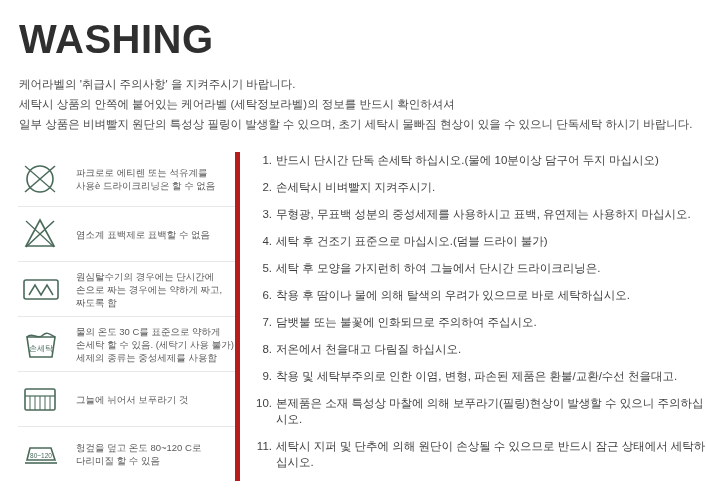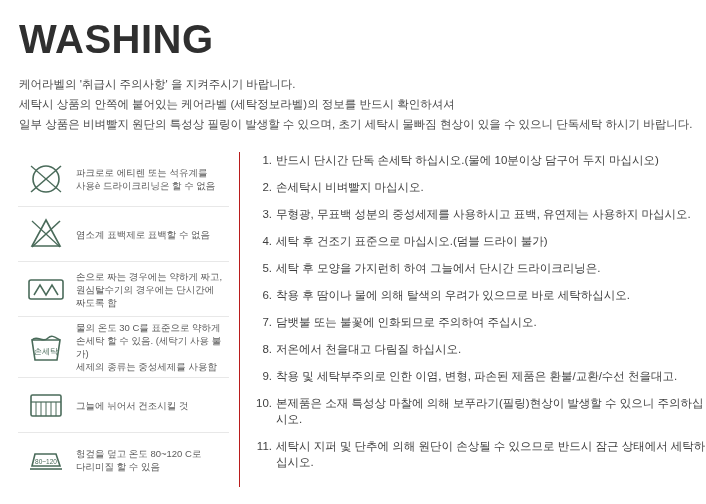--- a/index.html
+++ b/index.html
@@ -42,38 +42,37 @@
   .intro div { white-space: nowrap; }
   
   .content {
     display: flex;
     margin-top: 18px;
     padding-left: 18px;
   }
   .symbols {
     width: 222px;
     flex: 0 0 222px;
-    border-right: 1px solid #b91c1c;
-    padding-right: 10px;
+    border-right: 5px solid #b91c1c;
   }
   .sym-row {
     display: flex;
     align-items: center;
     border-bottom: 1px solid #e8e8e8;
     min-height: 51px;
     padding: 4px 0;
   }
   .sym-row:last-child { border-bottom: none; }
   .sym-icon {
     flex: 0 0 56px;
     width: 56px;
     height: 46px;
     display: flex;
     align-items: center;
-    justify-content: center;
+    justify-content: flex-start;
   }
   .sym-text {
     font-size: 9.5px;
     line-height: 13px;
     color: #5b5b5b;
     padding-left: 2px;
   }
   .instructions {
     flex: 1;
     padding-left: 14px;
@@ -148,22 +147,22 @@
       </div>
 
       <div class="sym-row">
         <div class="sym-icon">
           <svg width="46" height="36" viewBox="0 0 46 36">
             <rect x="6" y="9" width="34" height="19" rx="2" fill="none" stroke="#4a6b5a" stroke-width="1.6"></rect>
             <path d="M11 24 L17 14 L23 24 L29 14 L35 24" fill="none" stroke="#4a6b5a" stroke-width="1.5"></path>
           </svg>
         </div>
         <div class="sym-text">
+          <div>원심탈수기의 경우에는 단시간에</div>
           <div>손으로 짜는 경우에는 약하게 짜고,</div>
-          <div>원심탈수기의 경우에는 단시간에</div>
           <div>짜도록 함</div>
         </div>
       </div>
 
       <div class="sym-row">
         <div class="sym-icon">
           <svg width="46" height="42" viewBox="0 0 46 42">
             <path d="M9 14 L37 14 L34 34 L12 34 Z" fill="none" stroke="#4a6b5a" stroke-width="1.6"></path>
             <path d="M9 14 C14 8, 20 18, 25 12 C29 8, 33 12, 37 14" fill="none" stroke="#4a6b5a" stroke-width="1.4"></path>
             <text x="23" y="28" font-size="8" fill="#4a6b5a" text-anchor="middle" font-family="Liberation Sans, sans-serif">손세탁</text>
@@ -182,21 +181,21 @@
             <rect x="7" y="10" width="30" height="21" rx="1.5" fill="none" stroke="#4a6b5a" stroke-width="1.6"></rect>
             <line x1="7" y1="17" x2="37" y2="17" stroke="#4a6b5a" stroke-width="1.2"></line>
             <line x1="12" y1="17" x2="12" y2="31" stroke="#4a6b5a" stroke-width="1"></line>
             <line x1="17" y1="17" x2="17" y2="31" stroke="#4a6b5a" stroke-width="1"></line>
             <line x1="22" y1="17" x2="22" y2="31" stroke="#4a6b5a" stroke-width="1"></line>
             <line x1="27" y1="17" x2="27" y2="31" stroke="#4a6b5a" stroke-width="1"></line>
             <line x1="32" y1="17" x2="32" y2="31" stroke="#4a6b5a" stroke-width="1"></line>
           </svg>
         </div>
         <div class="sym-text">
-          <div>그늘에 뉘어서 건조시킬 것</div>
+          <div>그늘에 뉘어서 보푸라기 것</div>
         </div>
       </div>
 
       <div class="sym-row">
         <div class="sym-icon">
           <svg width="46" height="34" viewBox="0 0 46 34">
             <path d="M9 23 L12 11 L33 11 L37 23 Z" fill="none" stroke="#4a6b5a" stroke-width="1.6"></path>
             <line x1="7" y1="26" x2="39" y2="26" stroke="#4a6b5a" stroke-width="1.6"></line>
             <text x="23" y="21" font-size="6.5" fill="#4a6b5a" text-anchor="middle" font-family="Liberation Sans, sans-serif">80~120</text>
           </svg>
@@ -210,21 +209,21 @@
     </div>
 
     <div class="instructions">
       <ol class="steps">
         <li>
           <span class="num">1.</span>
           <span>반드시 단시간 단독 손세탁 하십시오.(물에 10분이상 담구어 두지 마십시오)</span>
         </li>
         <li>
           <span class="num">2.</span>
-          <span>손세탁시 비벼빨지 마십시오.</span>
+          <span>손세탁시 비벼빨지 지켜주시기.</span>
         </li>
         <li>
           <span class="num">3.</span>
           <span>무형광, 무표백 성분의 중성세제를 사용하시고 표백, 유연제는 사용하지 마십시오.</span>
         </li>
         <li>
           <span class="num">4.</span>
           <span>세탁 후 건조기 표준으로 마십시오.(덤블 드라이 불가)</span>
         </li>
         <li>

